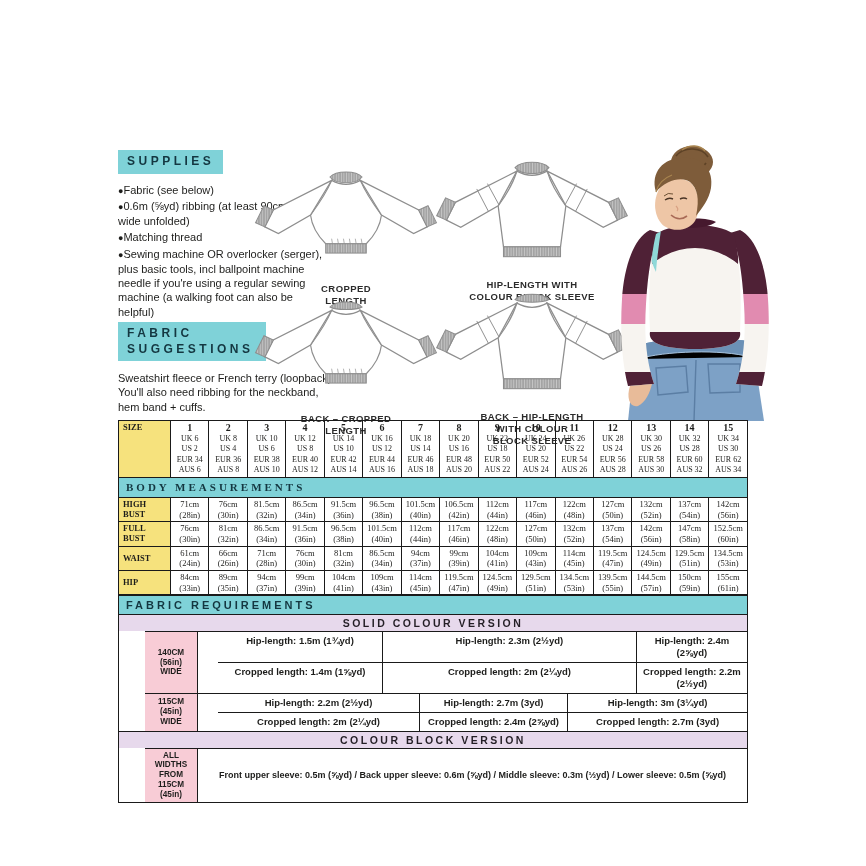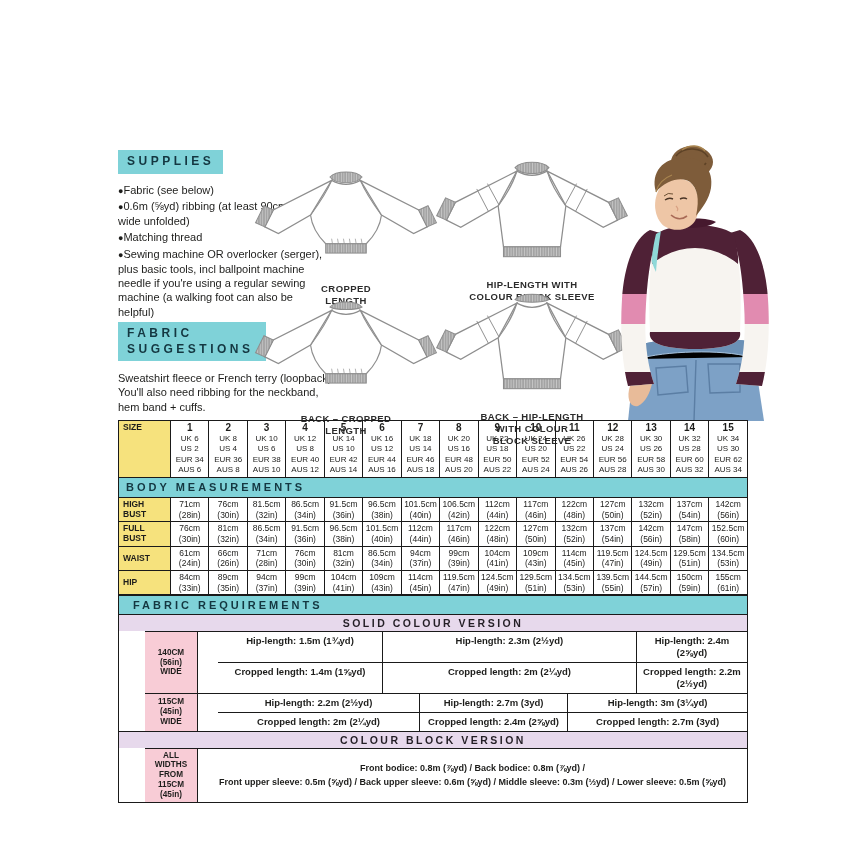--- a/index.html
+++ b/index.html
@@ -21,34 +21,34 @@
   .drawing{position:absolute;text-align:center;}
   .d1{left:248px;top:166px;width:196px;text-align:center;}
   .d2{left:430px;top:156px;width:204px;}
   .d3{left:248px;top:296px;width:196px;}
   .d4{left:430px;top:288px;width:204px;}
   .sketch svg{display:block;margin:0 auto;}
   .cap{font-weight:bold;font-size:9.5px;line-height:1.25;letter-spacing:.4px;
        white-space:pre-line;color:#2b2b2b;margin-top:2px;}
   .photo{position:absolute;left:592px;top:136px;width:208px;height:285px;}
   .tables{position:absolute;left:118px;top:420px;width:630px;}
-  table.sm{border-collapse:collapse;table-layout:fixed;width:630px;}
+  table.sm{border-collapse:collapse;table-layout:fixed;width:630px;font-family:Liberation Serif, serif;}
   .sm td,.sm th{border:1px solid var(--line);text-align:center;vertical-align:middle;
        padding:1px 0;font-size:8.5px;line-height:1.2;}
   .sm th.ylabel{background:var(--yellow);font-size:8.5px;font-weight:bold;text-align:left;
        padding:2px 0 2px 4px;white-space:pre-line;line-height:1.15;}
   .sizecell{padding:3px 0;}
   .sizecell .n{font-weight:bold;font-size:10px;line-height:1.2;}
   .sizecell .sl{font-size:8px;line-height:1.3;}
   .mcell div{font-size:8.5px;line-height:1.25;}
   td.band{background:var(--teal);color:var(--band-ink);text-align:left;font-weight:bold;
        font-size:11px;letter-spacing:3px;padding:3px 13px 3px 7px;}
   .fr{border:1px solid var(--line);border-top:none;}
   .fr .band{background:var(--teal);color:var(--band-ink);font-weight:bold;font-size:11px;
-       letter-spacing:3px;padding:3px 0 3px 14px;border-top:1px solid var(--line);}
+       letter-spacing:3px;padding:3px 0 3px 7px;border-top:1px solid var(--line);}
   .fr .band.lav{background:var(--lav);color:#241f26;text-align:center;font-size:10.5px;
        letter-spacing:2.5px;padding:2px 0;}
   .fr-row{display:flex;border-top:1px solid var(--line);align-items:stretch;margin-left:26px;}
   .fr-label{width:52px;flex:0 0 52px;background:var(--pink);font-weight:bold;font-size:8.2px;
        line-height:1.2;display:flex;align-items:center;justify-content:center;text-align:center;
        white-space:pre-line;border-right:1px solid var(--line);padding:2px 0;}
   .fr-grid{flex:1;display:flex;flex-direction:column;padding-left:20px;}
   .fr-sub{display:flex;flex:1;}
   .fr-sub + .fr-sub{border-top:1px solid var(--line);}
   .fr-cell{font-size:9.5px;font-weight:bold;text-align:center;padding:3px 2px;line-height:1.25;
@@ -654,20 +654,19 @@
 
       <div class="band lav">COLOUR BLOCK VERSION</div>
 
       <div class="fr-row">
         <div class="fr-label">ALL
 WIDTHS
 FROM
 115CM
 (45in)</div>
         <div class="cb-cell">
-          <div>Front bodice: 0.8m (⅞yd) / Back bodice: 0.8m (⅞yd) /</div>
           <div>Front upper sleeve: 0.5m (⅝yd) / Back upper sleeve: 0.6m (⅝yd) / Middle sleeve: 0.3m (⅓yd) / Lower sleeve: 0.5m (⅝yd)</div>
         </div>
       </div>
     </div>
   </div>
 
 </div>
 
 </body></html>

